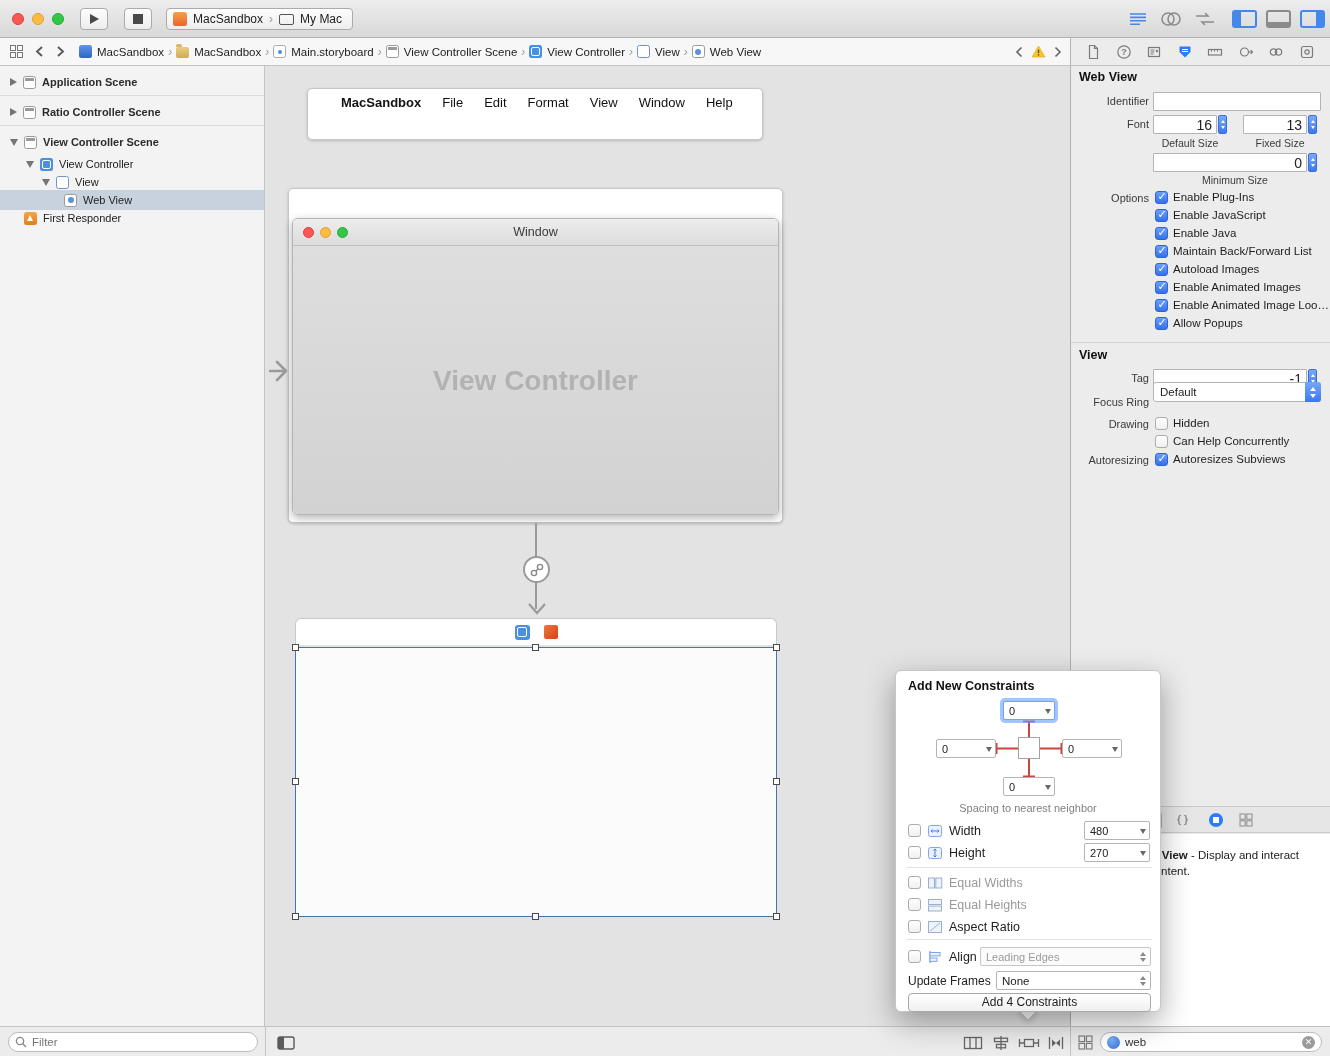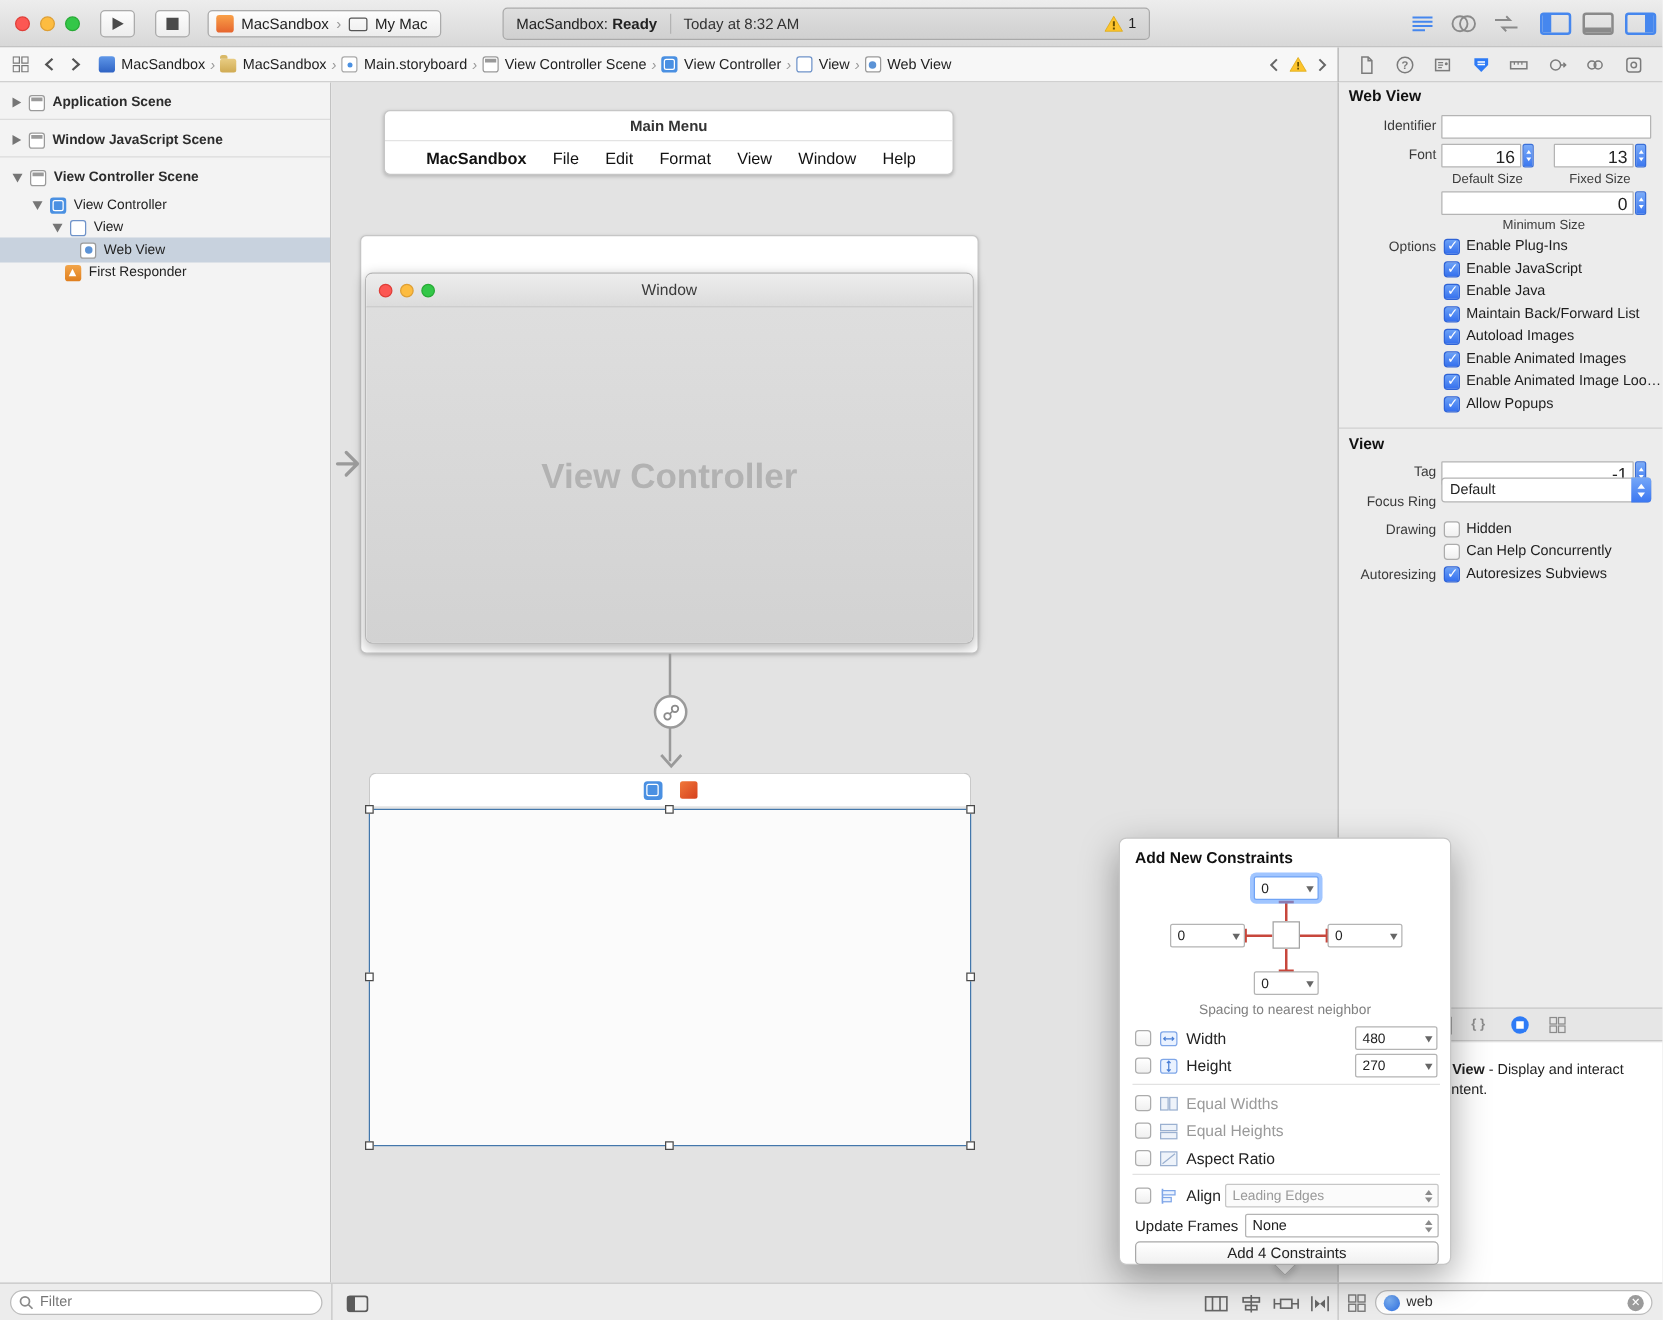--- a/index.html
+++ b/index.html
@@ -105,33 +105,20 @@
   </span>
 
   <div class="A scheme">
     <span class="ci" style="width:14px;height:14px;background:linear-gradient(#f9a048,#e6652e)"></span>
     <span>MacSandbox</span>
     <span class="chev"></span>
     <span style="width:15px;height:11px;border:1.5px solid #555;border-radius:2px"></span>
     <span>My Mac</span>
   </div>
 
-  <div class="A status">
-    <span>MacSandbox:</span>&nbsp;
-    <span style="font-weight:bold">Ready</span>
-    <span style="width:1px;height:16px;background:#b3b3b3;margin:0 10px"></span>
-    <span style="color:#333">Today at 8:32 AM</span>
-    <span style="flex:1"></span>
-    <svg width="16" height="14">
-        <path d="M8 1 L15 13 H1 Z" fill="#fdc42d" stroke="#dba70e" stroke-width="0.6"></path>
-        <rect x="7.3" y="5" width="1.6" height="4" fill="#6b5200"></rect>
-        <rect x="7.3" y="10" width="1.6" height="1.6" fill="#6b5200"></rect>
-      </svg>
-    <span style="margin-left:4px;font-size:11.5px">1</span>
-  </div>
 
   <span class="A" style="left:1128px;top:11px">
     <svg width="20" height="16">
         <path d="M2 3h16M2 6.4h16M2 9.8h16M2 13.2h10" stroke="#4687ee" stroke-width="1.6"></path>
       </svg>
   </span>
   <span class="A" style="left:1160px;top:11px">
     <svg width="22" height="16">
         <circle cx="8" cy="8" r="6" fill="none" stroke="#8a8a8a" stroke-width="1.5"></circle>
         <circle cx="14" cy="8" r="6" fill="none" stroke="#8a8a8a" stroke-width="1.5"></circle>
@@ -297,21 +284,21 @@
         <i></i>
       </span>
     <span class="obold">Application Scene</span>
   </div>
   <div class="A hline" style="top:29px;left:0;width:264px"></div>
   <div class="A orow" style="top:36px;padding-left:10px">
     <span class="tri-r"></span>
     <span class="ci ci-scene">
         <i></i>
       </span>
-    <span class="obold">Window JavaScript Scene</span>
+    <span class="obold">Ratio Controller Scene</span>
   </div>
   <div class="A hline" style="top:59px;left:0;width:264px"></div>
   <div class="A orow" style="top:66px;padding-left:10px">
     <span class="tri-d"></span>
     <span class="ci ci-scene">
         <i></i>
       </span>
     <span class="obold">View Controller Scene</span>
   </div>
   <div class="A orow" style="top:88px;padding-left:26px">
@@ -325,32 +312,31 @@
     <span class="tri-d"></span>
     <span class="ci ci-view"></span>
     <span>View</span>
   </div>
   <div class="A orow sel" style="top:124px;padding-left:64px">
     <span class="ci ci-web">
         <i></i>
       </span>
     <span>Web View</span>
   </div>
-  <div class="A orow" style="top:142px;padding-left:52px">
+  <div class="A orow" style="top:142px;padding-left:24px">
     <span class="ci ci-fr">
         <i></i>
       </span>
     <span>First Responder</span>
   </div>
 </div>
 
 <div class="A canvas">
 
   <div class="card" style="left:42px;top:22px;width:456px;height:52px">
-    <div class="cardtitle">Main Menu</div>
     <div style="display:flex;gap:21px;align-items:center;height:27px;padding-left:33px;font-size:13px;color:#111">
       <span style="font-weight:bold">MacSandbox</span>
       <span>File</span>
       <span>Edit</span>
       <span>Format</span>
       <span>View</span>
       <span>Window</span>
       <span>Help</span>
     </div>
   </div>

